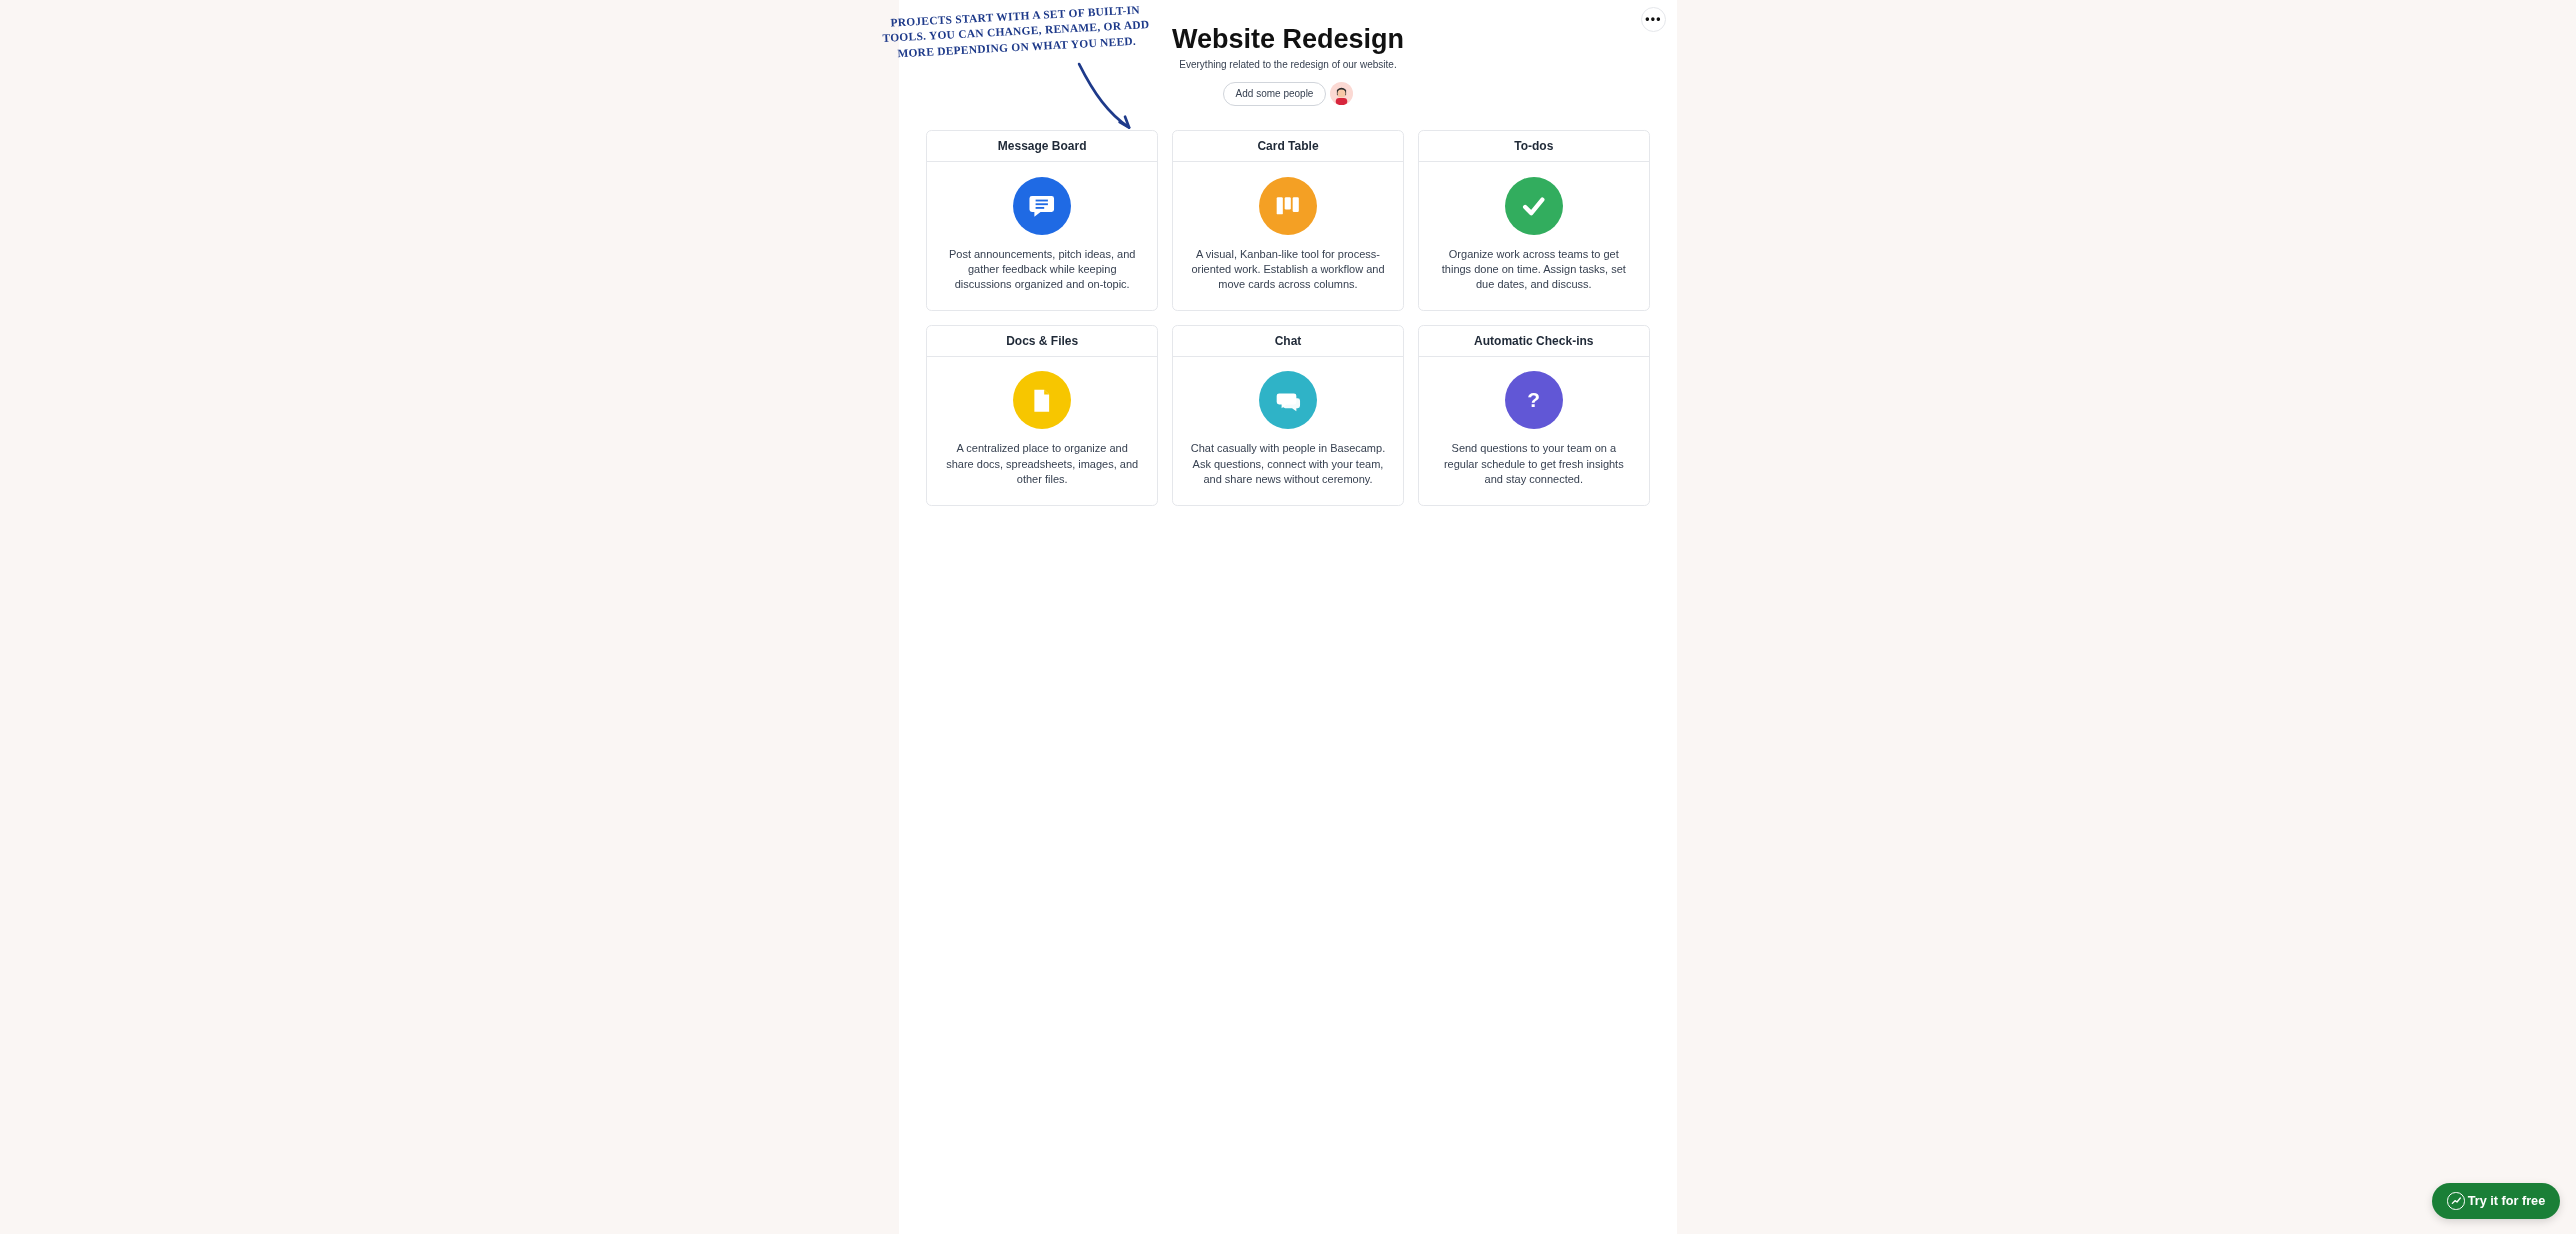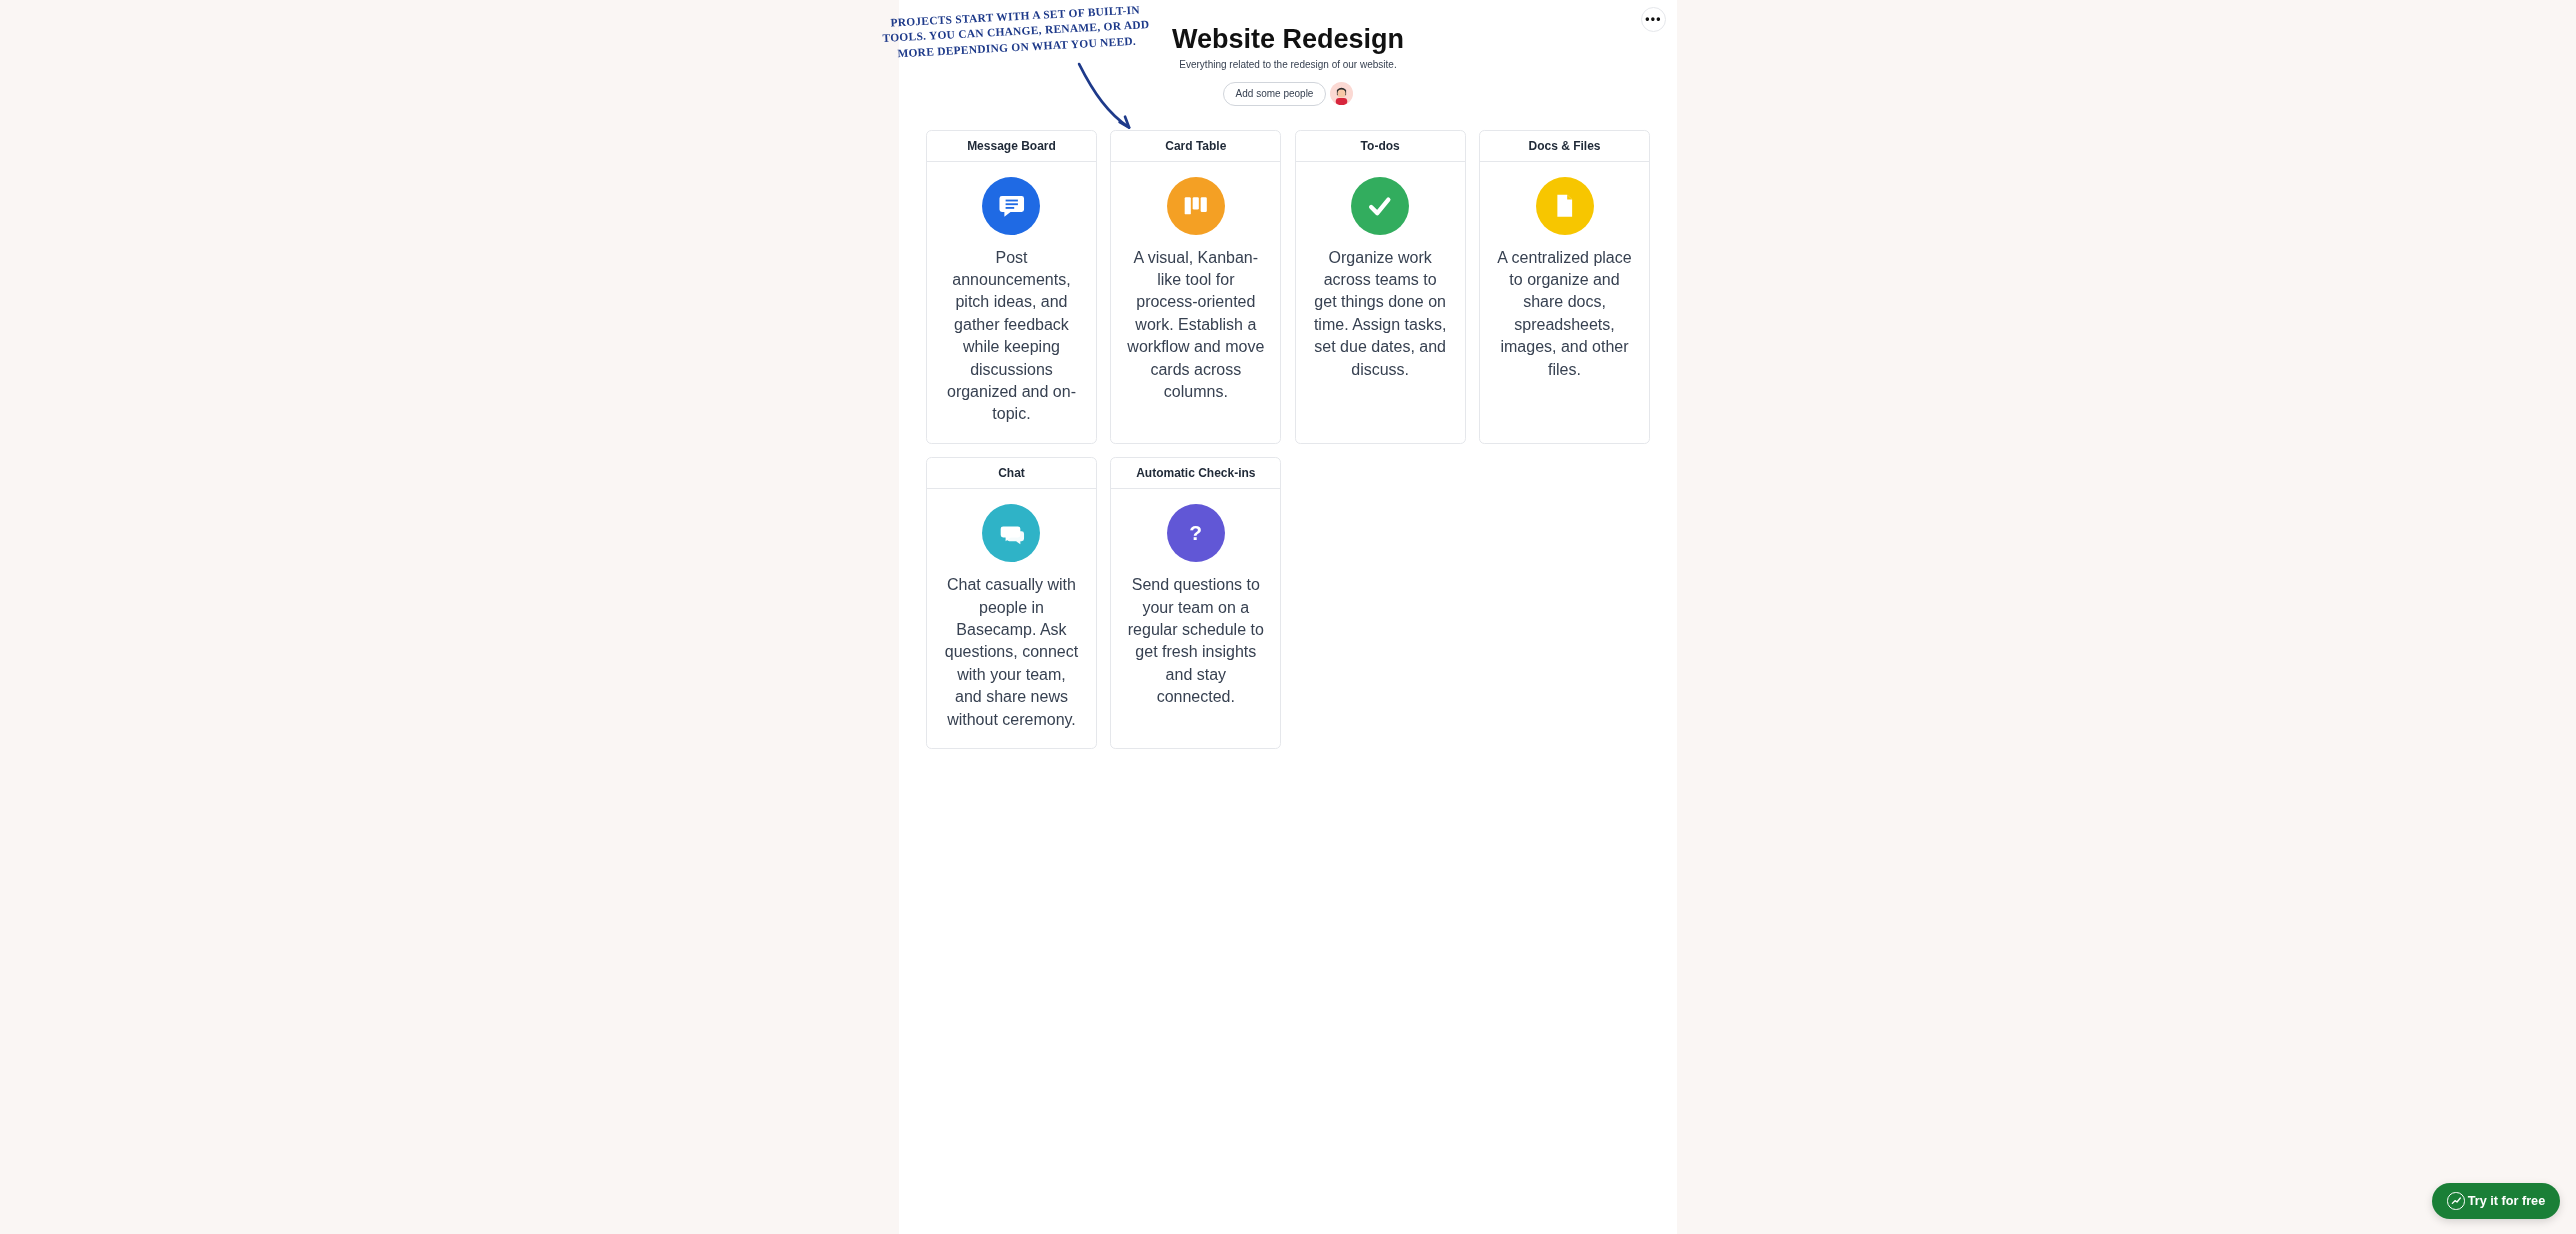--- a/index.html
+++ b/index.html
@@ -103,21 +103,21 @@
     position: absolute;
     top: 60px;
     left: 168px;
     width: 81px;
     height: 81px;
     pointer-events: none;
   }
 
   .grid {
     display: grid;
-    grid-template-columns: repeat(4, 1fr);
+    grid-template-columns: repeat(3, 1fr);
     gap: 13.4px;
   }
   .card {
     border: 0.7px solid var(--border);
     border-radius: 5.4px;
     background: #fff;
     overflow: hidden;
     cursor: pointer;
     min-height: 174px;
     display: flex;
@@ -140,21 +140,21 @@
     gap: 12px;
     flex: 1;
   }
   .card-icon {
     width: 58px; height: 58px; border-radius: 50%;
     display:flex; align-items:center; justify-content:center;
     color: #fff;
   }
   .card-icon svg { width: 29.5px; height: 29.5px; fill: #fff; }
   .card-desc {
-    font-size: 16px;
+    font-size: 11px;
     color: var(--text-mid);
     line-height: 1.4;
   }
 
   
   .cta {
     position: fixed;
     bottom: 14.8px; right: 16px;
     background: var(--cta-green);
     color: #fff;

